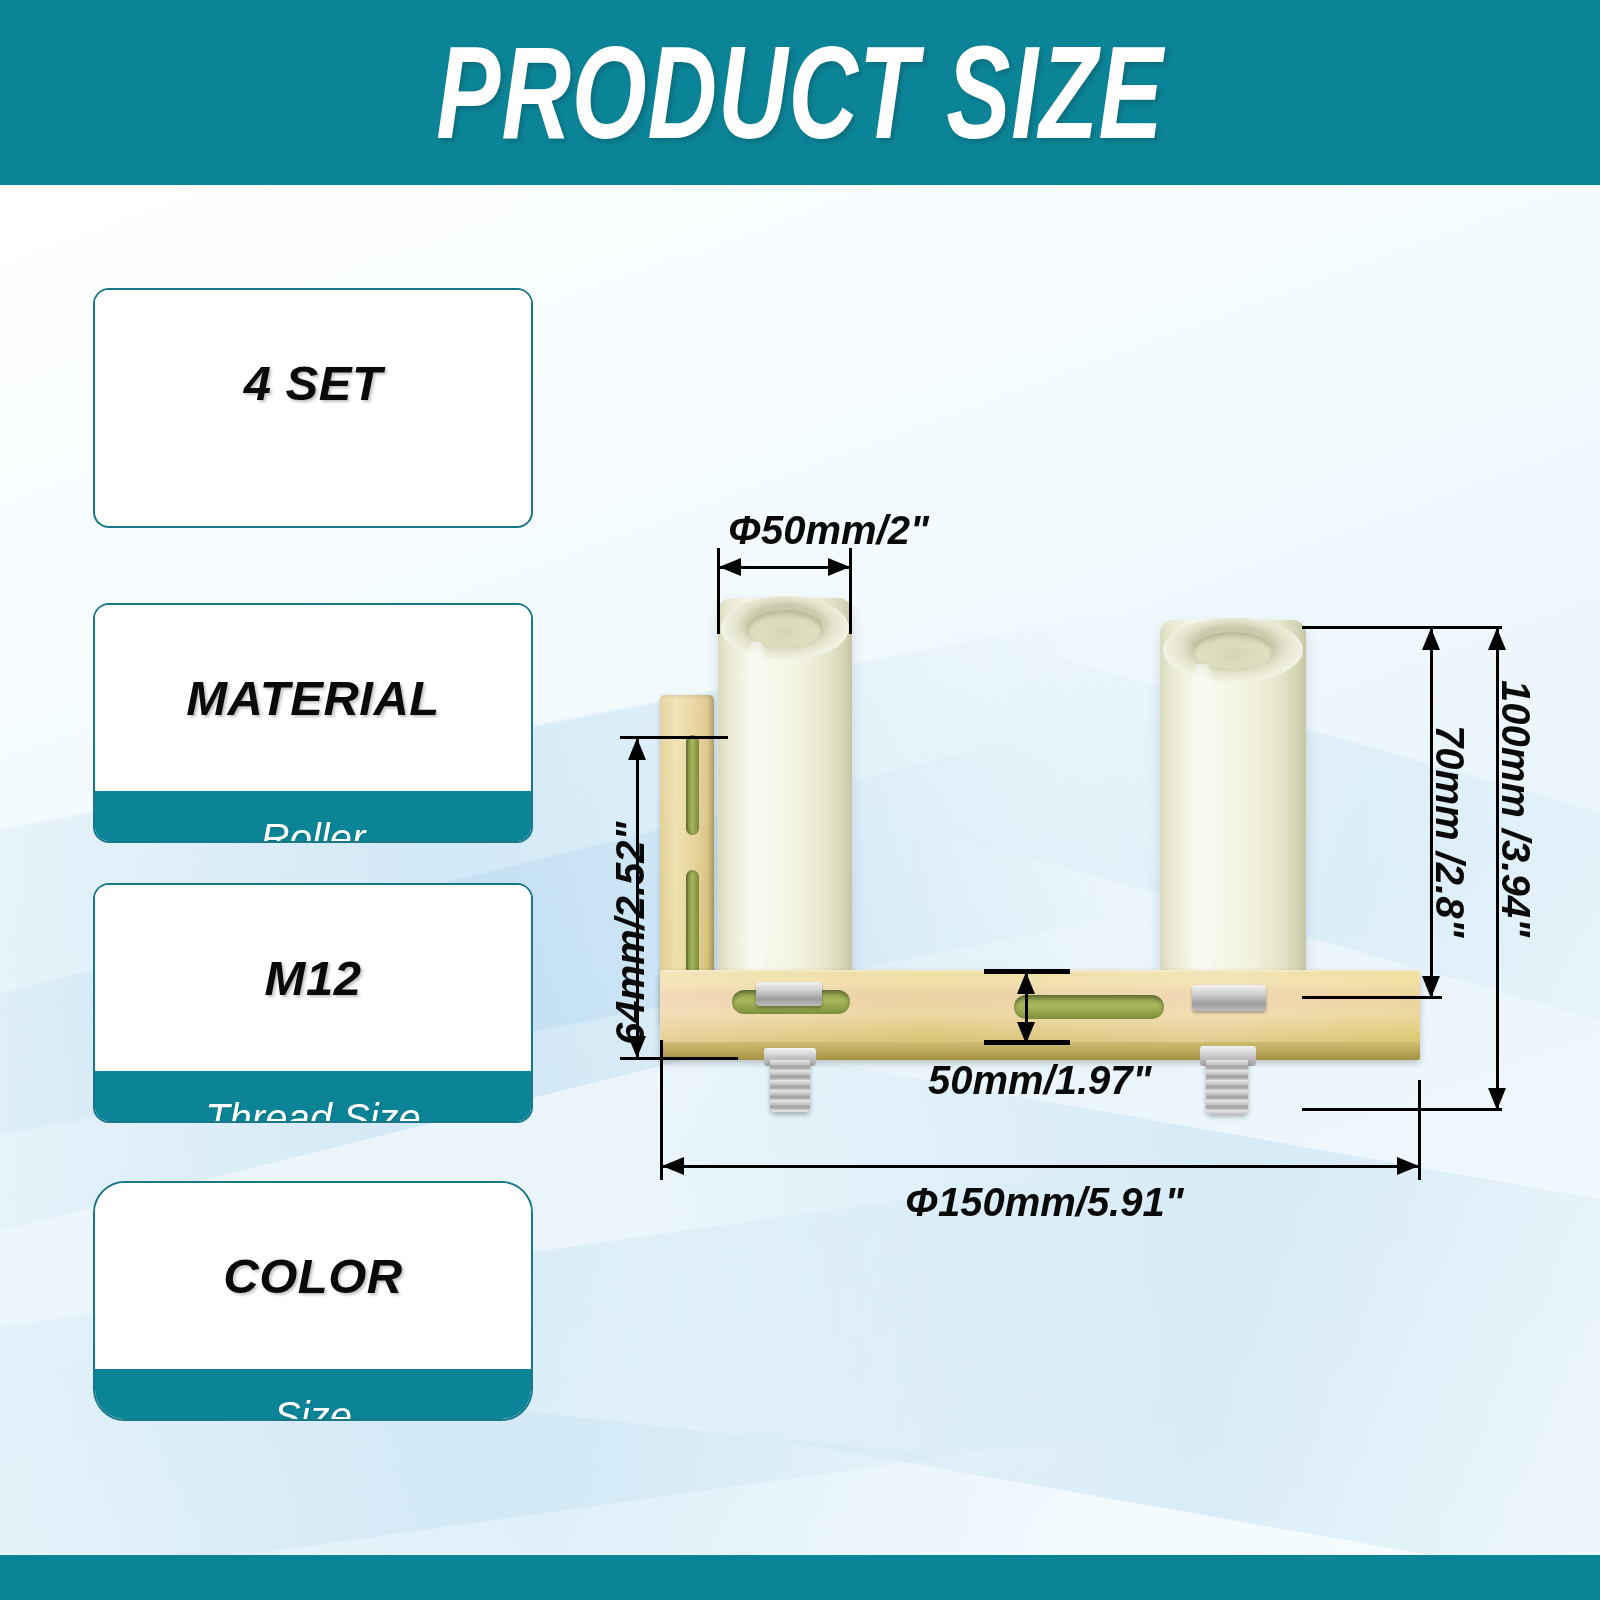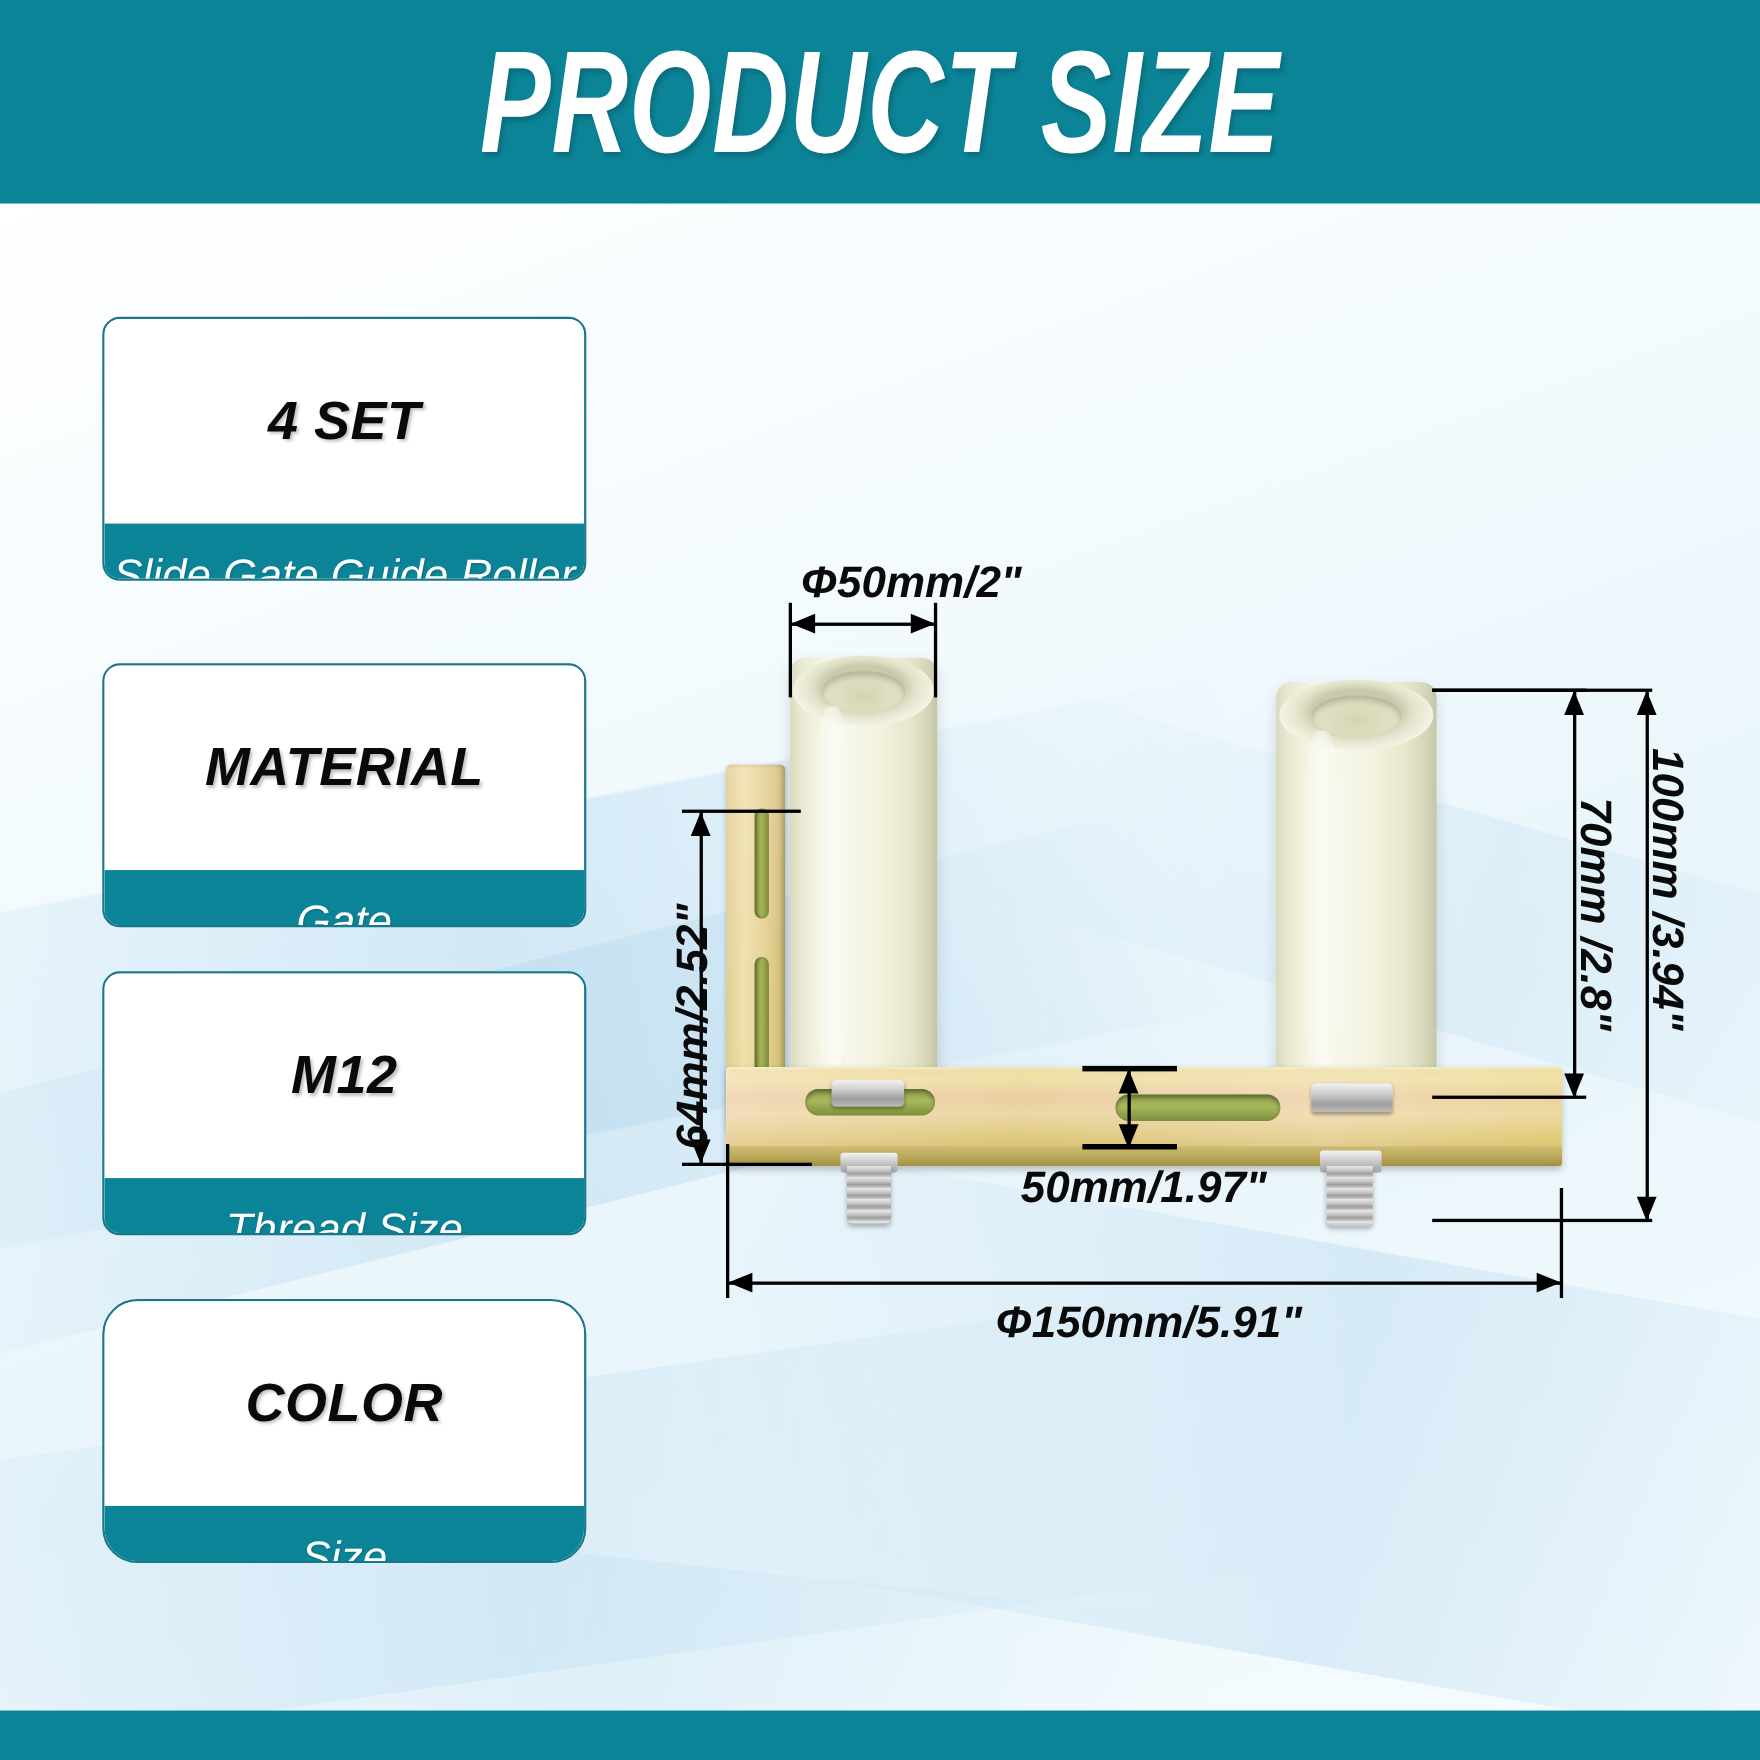--- a/index.html
+++ b/index.html
@@ -211,31 +211,28 @@
 </div>
 
 <div id="header">
   <div id="header-title">PRODUCT SIZE</div>
 </div>
 
 <div class="card" id="card-0">
   <div class="card-top">
     <span class="card-title">4 SET</span>
   </div>
-  <div class="card-bot">
-    <span class="card-sub">Slide Gate Guide Roller</span>
-  </div>
 </div>
 
 <div class="card" id="card-1">
   <div class="card-top">
     <span class="card-title">MATERIAL</span>
   </div>
   <div class="card-bot">
-    <span class="card-sub">Gate</span>
+    <span class="card-sub">Roller</span>
   </div>
 </div>
 
 <div class="card" id="card-2">
   <div class="card-top">
     <span class="card-title">M12</span>
   </div>
   <div class="card-bot">
     <span class="card-sub">Thread Size</span>
   </div>

